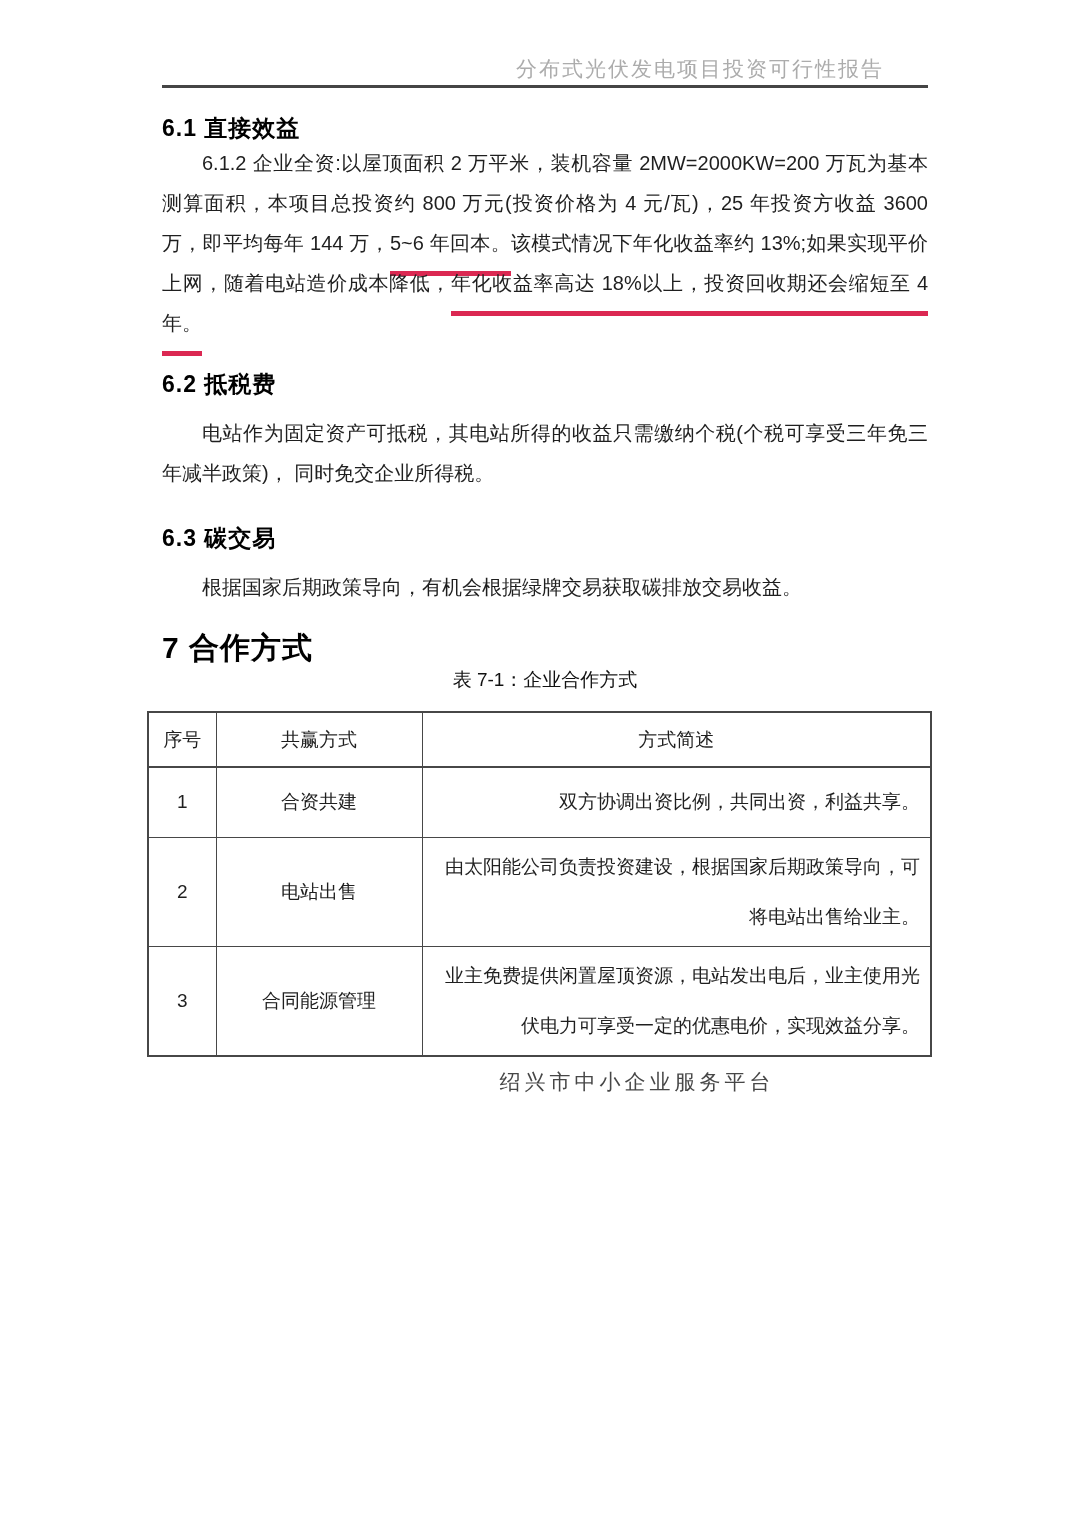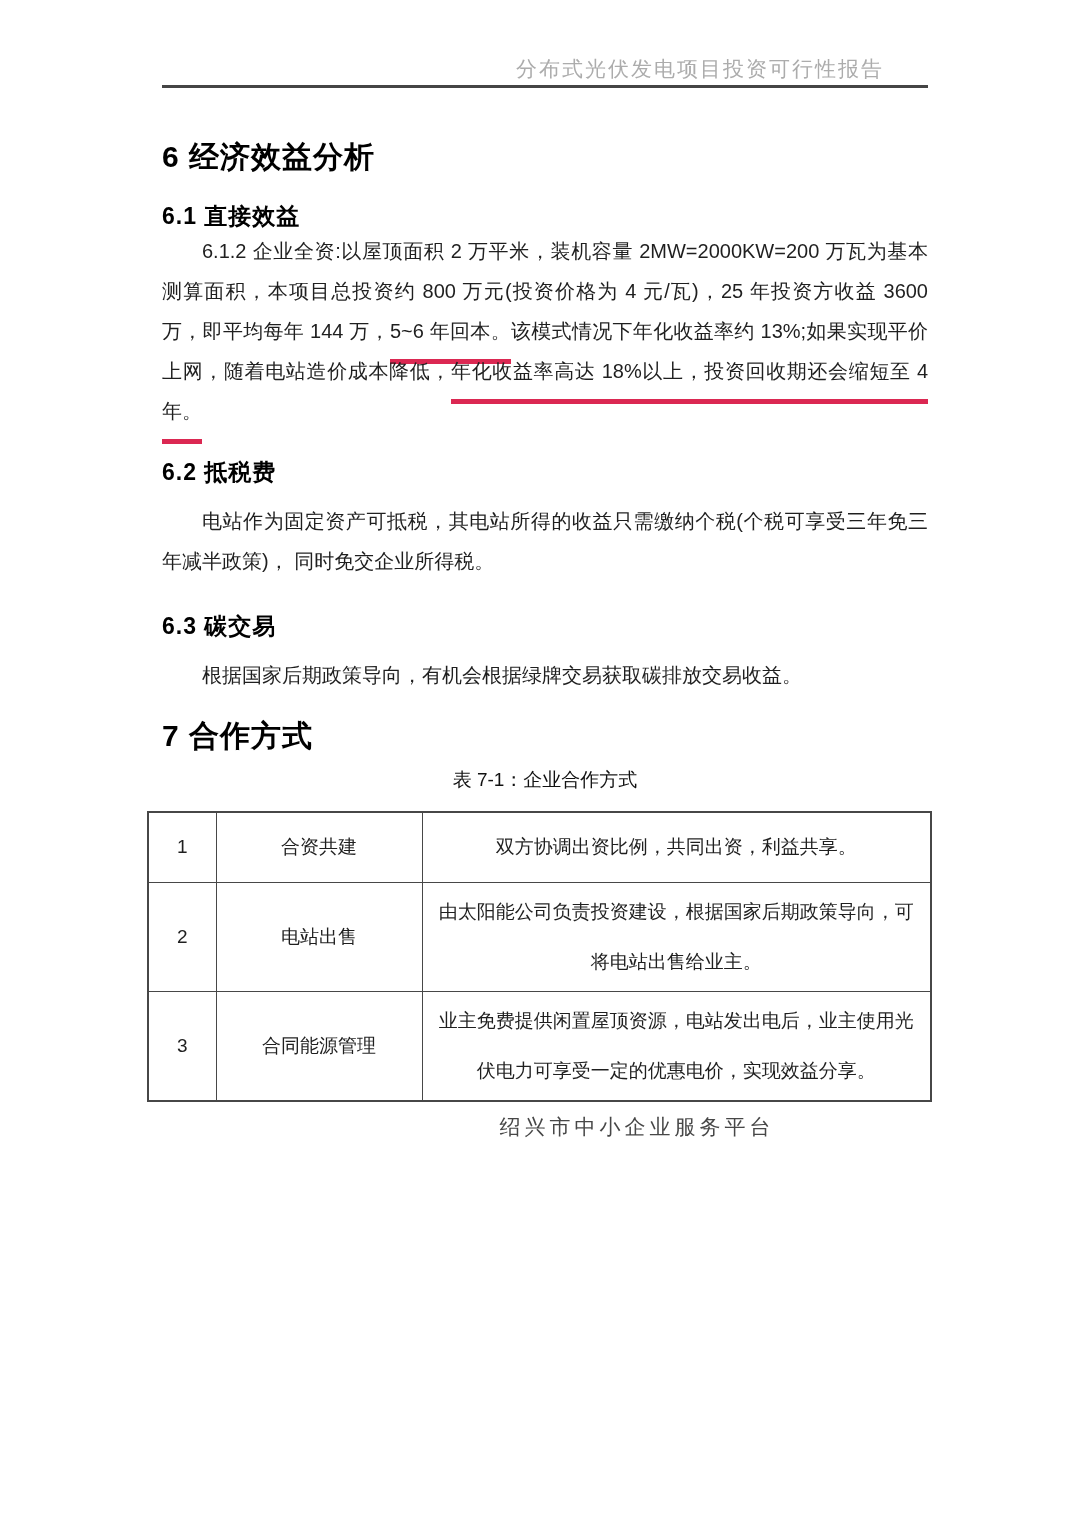--- a/index.html
+++ b/index.html
@@ -64,21 +64,20 @@
     margin-top:22px;
   }
   .body-p.flow{margin-top:0;}
   .body-p.short{margin-top:14px;}
   .red-underline{
     border-bottom:5px solid var(--accent-red);
     padding-bottom:17px;
   }
   
   .table-caption{
-    margin-top:12px;
     text-align:center;
     font-size:19px;
     line-height:26px;
     color:#111;
   }
   table.coop{
     margin-top:18px;
     margin-left:-15px;
     width:783px;
     table-layout:fixed;
@@ -95,21 +94,21 @@
     font-weight:400;
     vertical-align:middle;
   }
   table.coop th{text-align:center;}
   tr.thr{height:55px;}
   tr.thr th{border-bottom:2px solid var(--border);}
   tr.r1{height:70px;}
   tr.r2, tr.r3{height:103px;}
   td.cell-center{text-align:center;}
   td.cell-desc{
-    text-align:center;
+    text-align:right;
     padding:4px 10px;
     line-height:28px;
   }
   tr.r2 td.cell-desc, tr.r3 td.cell-desc{line-height:50px;}
   
   .footer-platform{
     margin-top:12px;
     text-align:center;
     transform:translateX(92px);
     font-family:"Liberation Serif","DejaVu Serif",serif;
@@ -122,21 +121,20 @@
 </head>
 <body>
 
 <div class="page">
 
   <div class="header">
     <div class="header-title">分布式光伏发电项目投资可行性报告</div>
     <div class="header-rule"></div>
   </div>
 
-  <h1>6 经济效益分析</h1>
 
   <h2>6.1 直接效益</h2>
 
 
   <p class="body-p flow"><span>6.1.2 企业全资:以屋顶面积 2 万平米，装机容量 2MW=2000KW=200 万瓦为基本测算面积，本项目总投资约 800 万元(投资价格为 4 元/瓦)，25 年投资方收益 3600 万，即平均每年 144 万，</span><span class="red-underline">5~6 年回本。</span><span>该模式情况下年化收益率约 13%;如果实现平价上网，随着电站造价成本降低，</span><span class="red-underline">年化收益率高达 18%以上，投资回收期还会缩短至 4 年。</span></p>
 
   <h2 class="mt-62">6.2 抵税费</h2>
 
   <p class="body-p short">电站作为固定资产可抵税，其电站所得的收益只需缴纳个税(个税可享受三年免三年减半政策)， 同时免交企业所得税。</p>
 
@@ -148,20 +146,25 @@
 
   <div class="table-caption">表 7-1：企业合作方式</div>
 
   <table class="coop">
     <colgroup>
         <col class="c1">
         <col class="c2">
         <col class="c3">
       </colgroup>
     <tbody>
+      <tr class="thr">
+        <th>序号</th>
+        <th>共赢方式</th>
+        <th>方式简述</th>
+      </tr>
       <tr class="r1">
         <td class="cell-center">1</td>
         <td class="cell-center">合资共建</td>
         <td class="cell-desc">双方协调出资比例，共同出资，利益共享。</td>
       </tr>
       <tr class="r2">
         <td class="cell-center">2</td>
         <td class="cell-center">电站出售</td>
         <td class="cell-desc">由太阳能公司负责投资建设，根据国家后期政策导向，可将电站出售给业主。</td>
       </tr>

